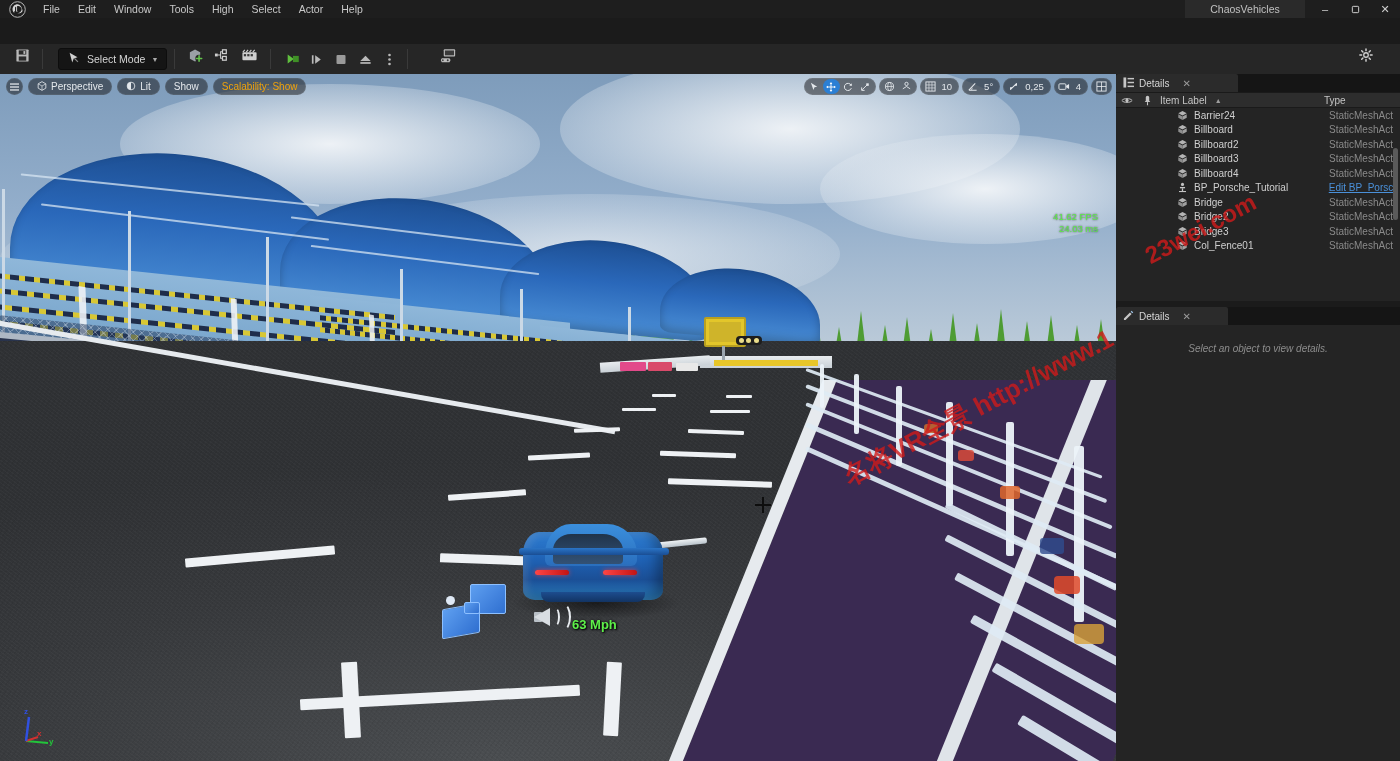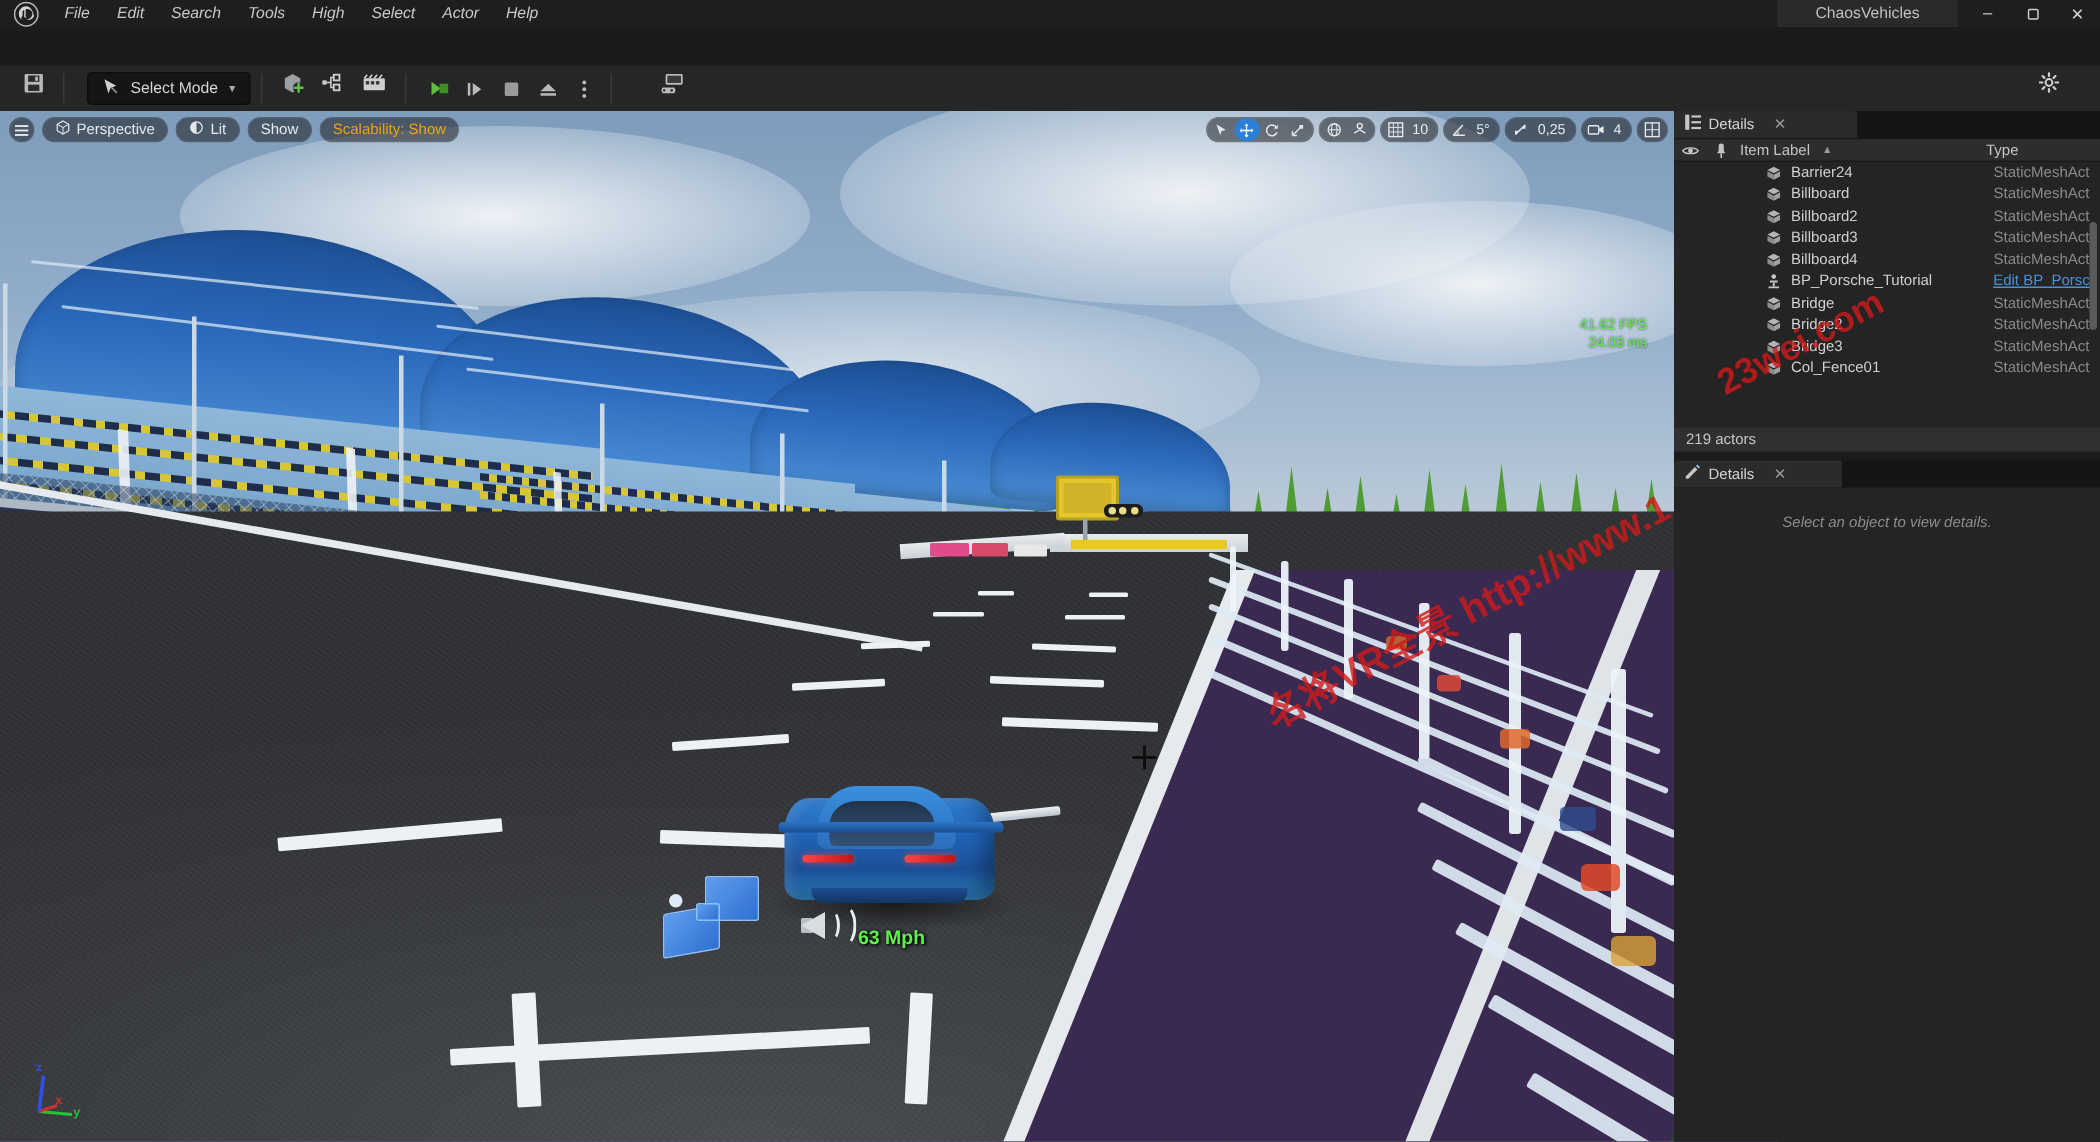--- a/index.html
+++ b/index.html
@@ -14,21 +14,21 @@
 
   
   .menubar {
     position: absolute; left: 0; top: 0; width: 1400px; height: 18px;
     background: #1e1e1e; display: flex; align-items: center;
   }
   .ue-logo {
     width: 34px; height: 18px; display: flex; align-items: center; justify-content: center;
   }
   .ue-logo svg { display: block; }
-  .menu-items { display: flex; align-items: flex-start; height: 18px; font-style: italic; }
+  .menu-items { display: flex; align-items: flex-start; height: 18px; }
   .menu-item {
     color: #c8c8c8; font-size: 10.5px; padding: 0 9px; line-height: 18px;
     cursor: default; white-space: nowrap;
   }
   .win-title {
     position: absolute; left: 1185px; top: 0; width: 120px; height: 18px;
     color: #c0c0c0; font-size: 10.5px; text-align: center; line-height: 18px;
     background: #2a2a2a;
   }
   .win-btns { position: absolute; right: 0; top: 0; height: 18px; display: flex; }
@@ -358,21 +358,21 @@
   <div class="menubar">
     <div class="ue-logo">
       <svg width="17" height="17" viewBox="0 0 24 24">
         <circle cx="12" cy="12" r="11" fill="none" stroke="#b9b9b9" stroke-width="1.4"></circle>
         <path d="M12 4.5c-4 0-7 3.2-7 7.3 0 2.4 1.1 4 2.6 5.1-.5-1.1-.3-2.6.9-3.2v-4c0-.9.7-1.6 1.6-1.6v6.4c.6.6 1.4 1 2.2.6l-.9-.9V7.3c2.6-1.1 5.4.5 6.2 2.9.4 1.4.2 3.3-1 4.6-1.3 1.4-3 2.1-4.8 2.2 2.8 1 6-.3 7.4-2.9-.3-5-3.7-9.6-7.2-9.6z" fill="#d5d5d5"></path>
       </svg>
     </div>
     <div class="menu-items">
       <div class="menu-item">File</div>
       <div class="menu-item">Edit</div>
-      <div class="menu-item">Search</div>
+      <div class="menu-item">Window</div>
       <div class="menu-item">Tools</div>
       <div class="menu-item">High</div>
       <div class="menu-item">Select</div>
       <div class="menu-item">Actor</div>
       <div class="menu-item">Help</div>
     </div>
     <div class="win-title">ChaosVehicles</div>
     <div class="win-btns">
       <div class="win-btn">‒</div>
       <div class="win-btn">
@@ -988,21 +988,20 @@
                   <path d="M1.4 4.6L6 7v3.8L1.4 8.4z" fill="#8e8e8e"></path>
                   <path d="M10.6 4.6L6 7v3.8l4.6-2.4z" fill="#a0a0a0"></path>
                 </svg>
             </span>
             <span class="olabel">Col_Fence01</span>
             <span class="otype">StaticMeshAct</span>
           </div>
           <div class="vscroll"></div>
         </div>
 
-        <div class="actor-count">219 actors</div>
       </div>
     </div>
 
     <div class="details">
       <div class="panel-tabrow">
         <div class="panel-tab" style="width:112px;">
           <span>
             <svg width="11" height="11" viewBox="0 0 12 12">
               <path d="M1 9.2L7.6 2.6l1.8 1.8L2.8 11 1 11z" fill="#c6c6c6"></path>
               <path d="M8.4 1.8l1.8 1.8 1-1-1.8-1.8z" fill="#9ec4e8"></path>

